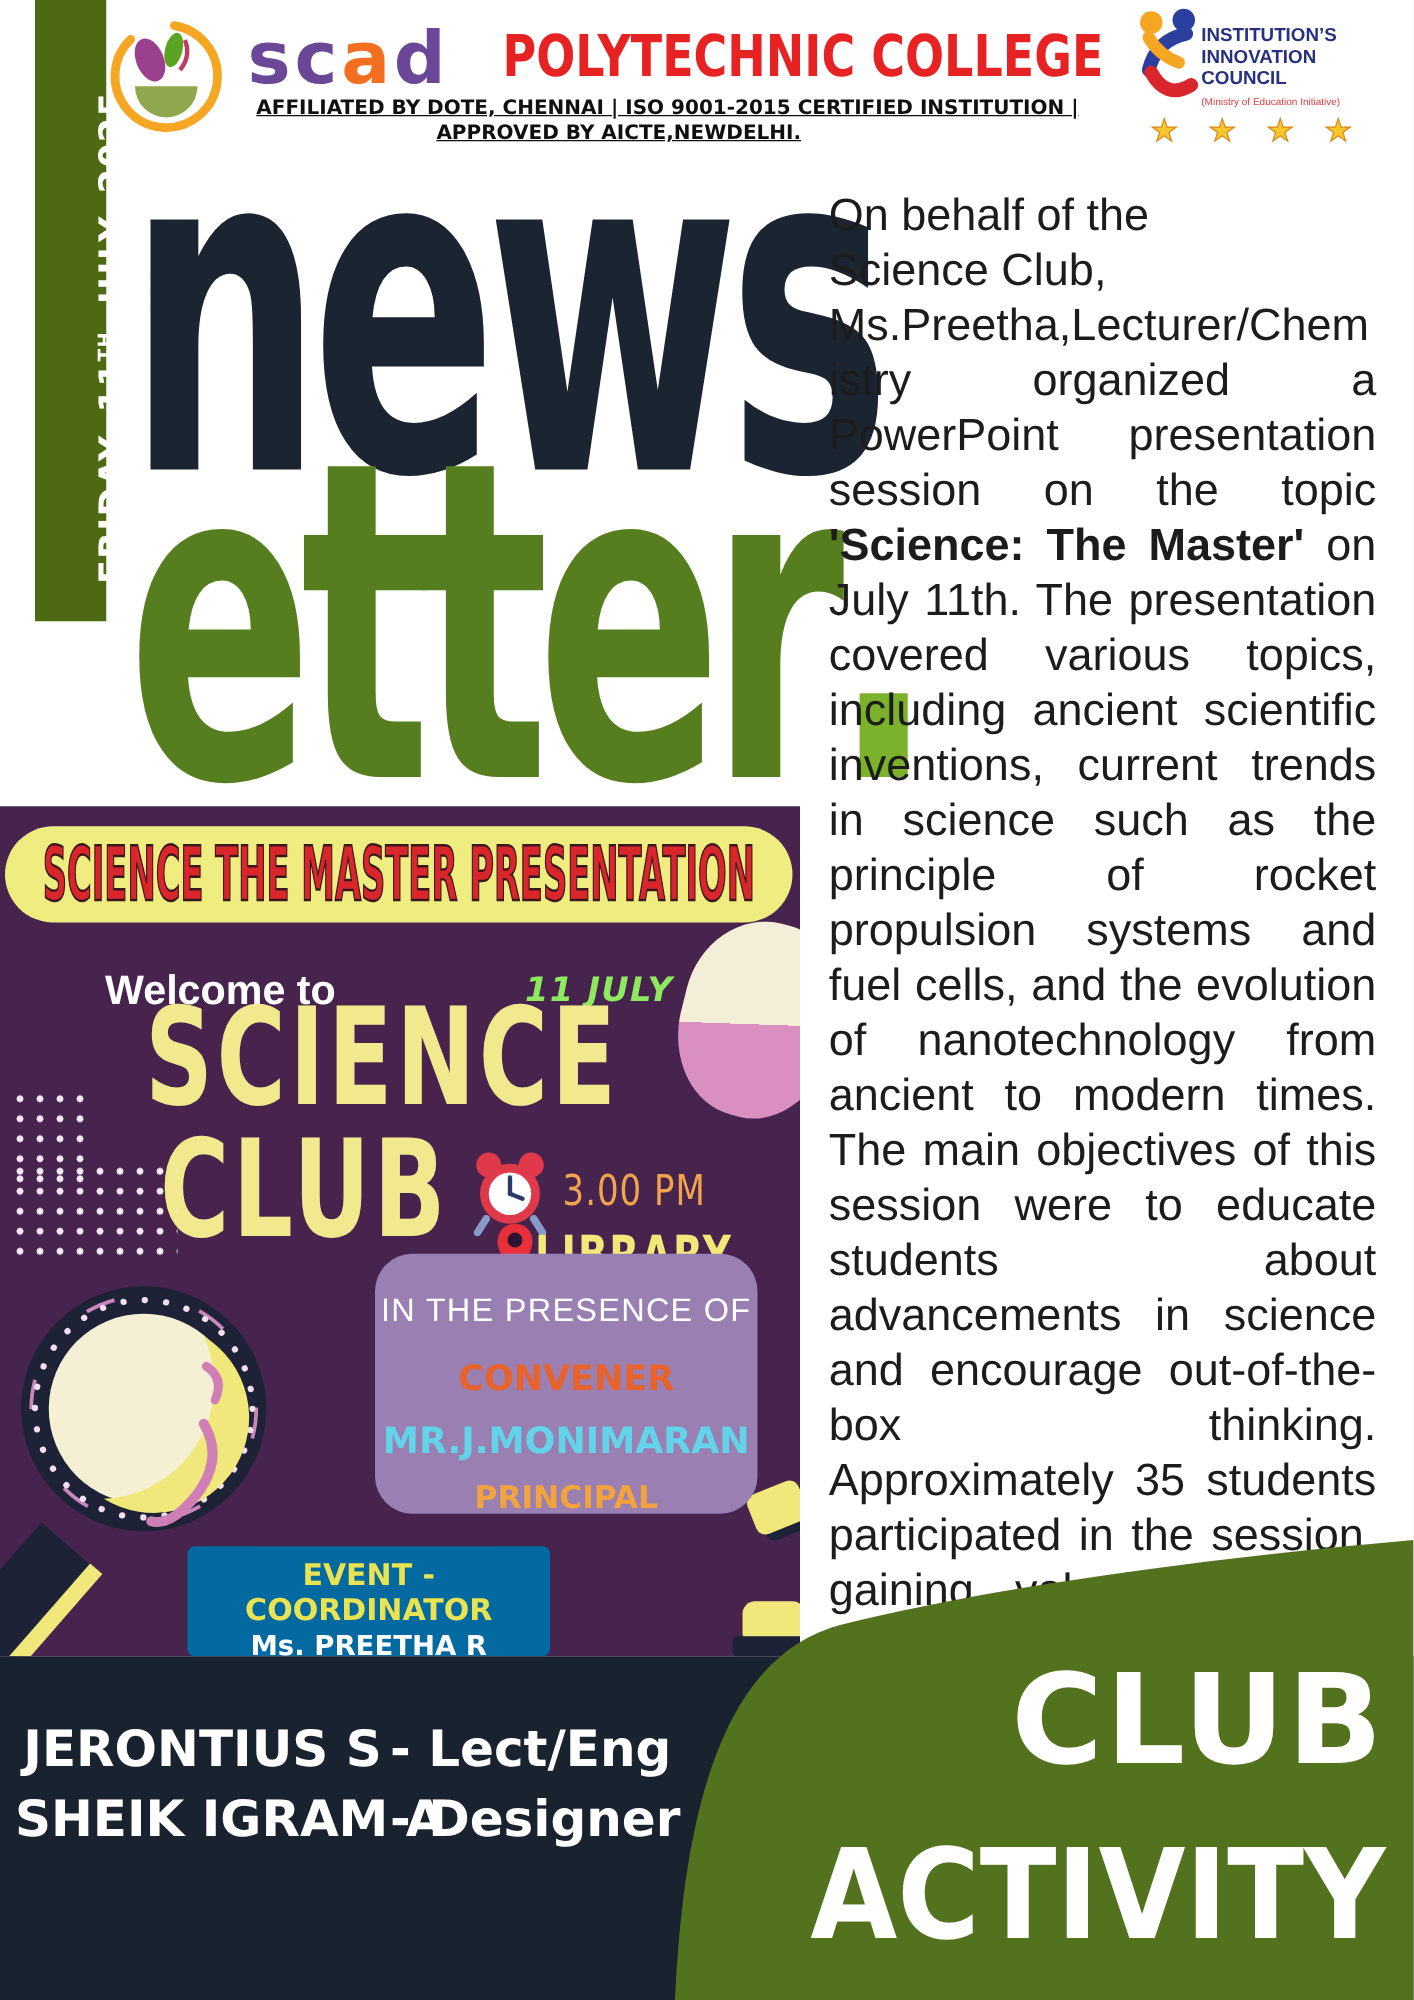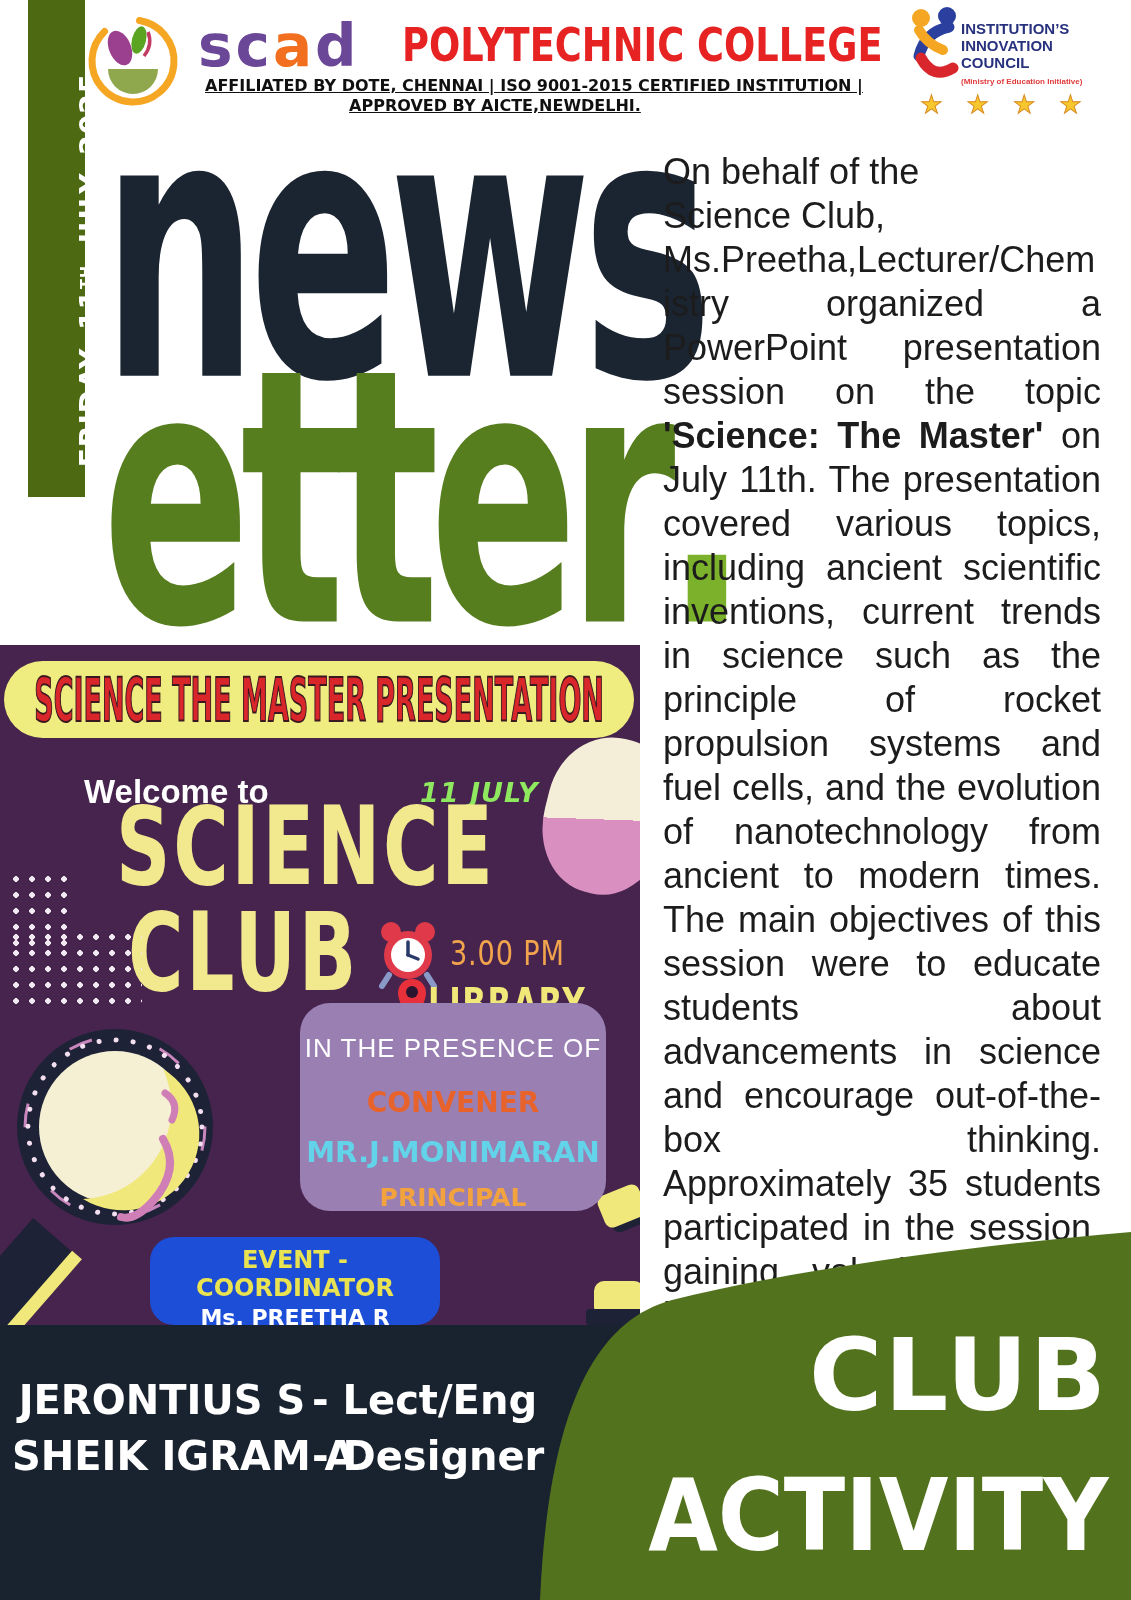--- a/index.html
+++ b/index.html
@@ -24,21 +24,21 @@
   .brand { position: absolute; left: 198px; top: 12px; font-size: 58px; font-weight: bold; letter-spacing: 3px; white-space: nowrap; }
   .brand .bp { color: #6b4798; } .brand .bo { color: #f26f1f; }
   .college-name { position: absolute; left: 402px; top: 18px; font-size: 46px; font-weight: bold; color: #e62222; white-space: nowrap; }
   .college-name span { display: inline-block; transform: scaleX(0.80); transform-origin: left center; }
   .affiliation { position: absolute; left: 205px; top: 76px; width: 580px; text-align: center; font-weight: bold; font-size: 16px; color: #101010; line-height: 20px; text-decoration: underline; }
   .affiliation div { white-space: nowrap; }
 
   .iic { position: absolute; left: 905px; top: 6px; width: 200px; }
   .iic-top { display: flex; align-items: flex-start; }
   .iic-text { margin-left: 2px; color: #27317d; font-weight: bold; font-size: 15px; line-height: 17px; font-family: "Liberation Sans", sans-serif; padding-top: 14px; }
-  .iic-sub { color: #e03a3a; font-weight: bold; font-size: 8px; margin-top: 2px; white-space: nowrap; }
+  .iic-sub { color: #e03a3a; font-weight: normal; font-size: 8px; margin-top: 2px; white-space: nowrap; }
   .iic-stars { color: #f7c72e; font-size: 25px; letter-spacing: 8px; text-align: center; -webkit-text-stroke: 1px #d98a1f; margin-top: 0; }
 
   
   .masthead-top {
     position: absolute; left: 102px; top: 67px; font-size: 300px; line-height: 300px;
     font-weight: bold; color: #1b2532; letter-spacing: -12px; white-space: nowrap;
     transform: scale(0.73, 1.22); transform-origin: left top;
   }
   .masthead-bottom {
     position: absolute; left: 102px; top: 323px; font-size: 300px; line-height: 300px;
@@ -89,21 +89,21 @@
   .mic1 { position: absolute; left: 600px; top: 544px; width: 44px; height: 34px; background: #f0e87a; border-radius: 8px; transform: rotate(-22deg); box-shadow: 5px 7px 0 #1d2236; }
   .mic2 { position: absolute; left: 594px; top: 636px; width: 50px; height: 30px; background: #f0e87a; border-radius: 10px 10px 4px 4px; }
   .mic3 { position: absolute; left: 586px; top: 664px; width: 62px; height: 16px; background: #1d2236; border-radius: 4px; }
 
   .presence { position: absolute; left: 300px; top: 358px; width: 306px; height: 208px; background: #9a7fb2; border-radius: 30px; text-align: center; }
   .presence .l1 { margin-top: 30px; font-size: 26px; font-weight: normal; color: #ffffff; font-family: "Liberation Sans", sans-serif; letter-spacing: 1px; }
   .presence .l2 { margin-top: 22px; font-size: 28px; font-weight: bold; color: #e8632b; }
   .presence .l3 { margin-top: 16px; font-size: 29px; font-weight: bold; color: #62d3e8; }
   .presence .l4 { margin-top: 14px; font-size: 25px; font-weight: bold; color: #f2a33e; }
 
-  .coordinator { position: absolute; left: 150px; top: 592px; width: 290px; height: 88px; background: #1d4ed8; border-radius: 24px; text-align: center; }
+  .coordinator { position: absolute; left: 150px; top: 592px; width: 290px; height: 88px; background: #0369a1; border-radius: 6px; text-align: center; }
   .coordinator .l1 { margin-top: 9px; font-size: 24px; font-weight: bold; color: #e9e251; }
   .coordinator .l2 { margin-top: 3px; font-size: 22px; font-weight: bold; color: #ffffff; }
 
   
   .footer { position: absolute; left: 0; top: 1325px; width: 1131px; height: 275px; background: #19222f; }
   .credits { position: absolute; left: 12px; top: 1372px; color: #ffffff; font-weight: bold; font-size: 40px; line-height: 56px; z-index: 4; }
   .credit-row { display: flex; }
   .credit-name { display: inline-block; width: 300px; text-align: center; white-space: nowrap; }
   .credit-role { display: inline-block; white-space: nowrap; }
 

